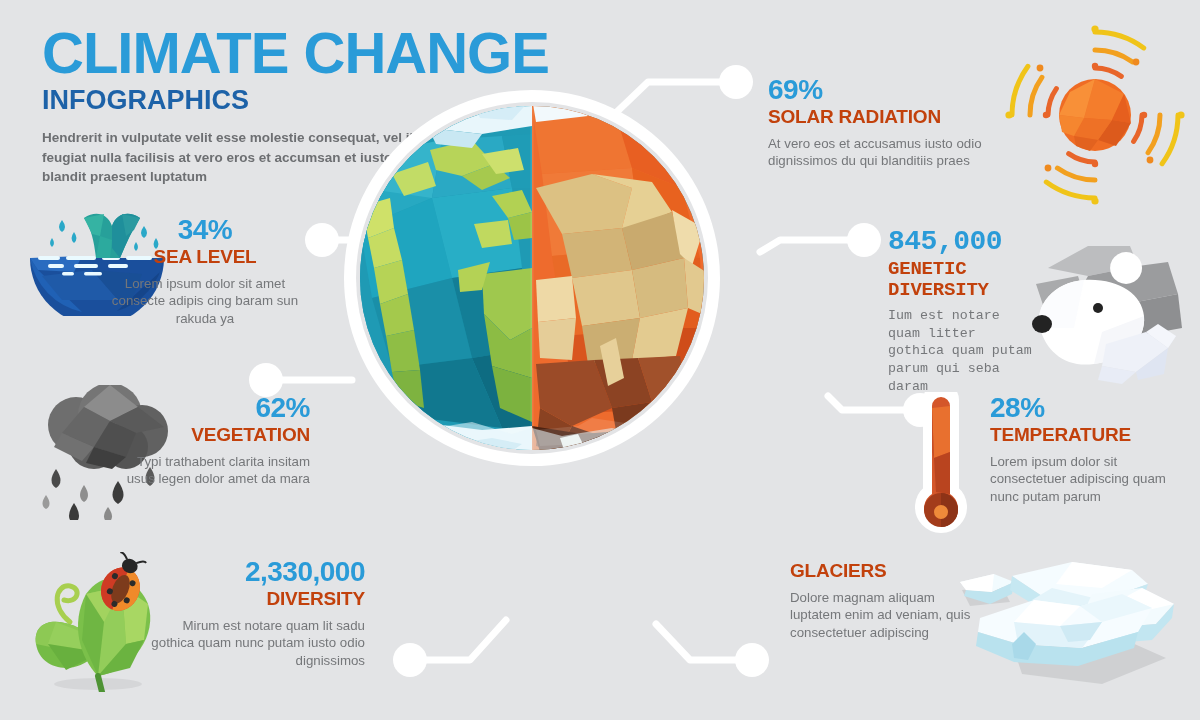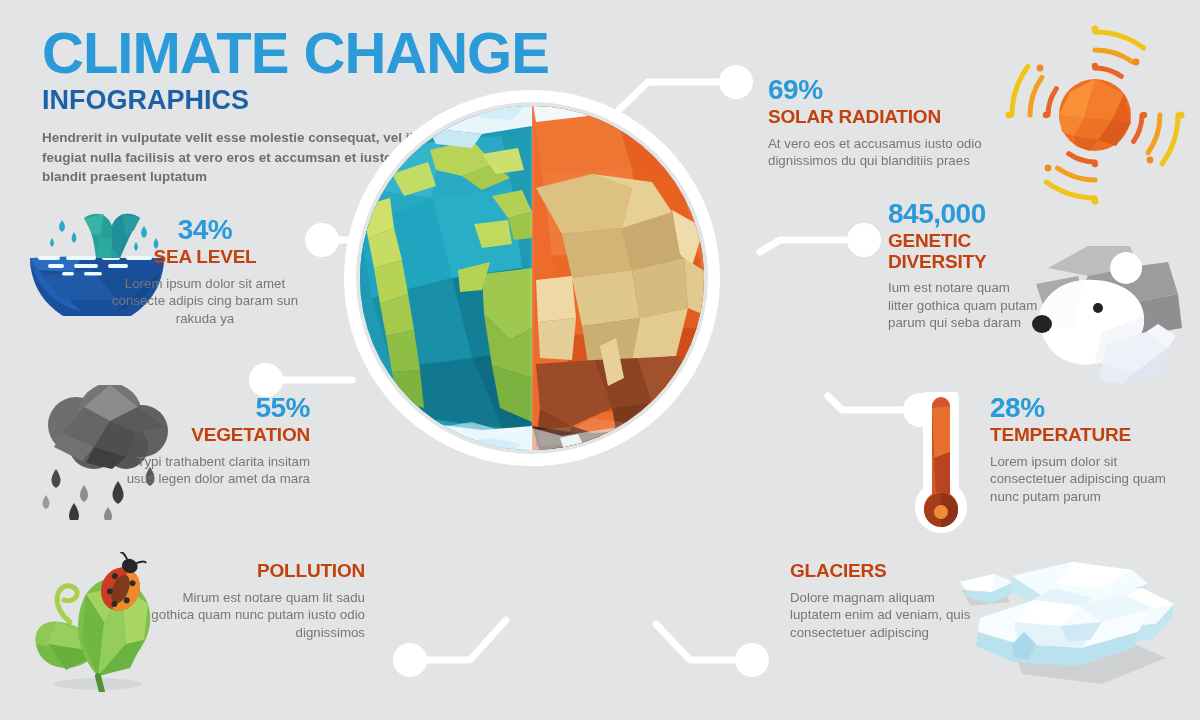--- a/index.html
+++ b/index.html
@@ -454,40 +454,41 @@
     <div class="lbl">SOLAR RADIATION</div>
     <div class="body">At vero eos et accusamus iusto odio dignissimos du qui blanditiis praes</div>
   </div>
 
   <div class="stat ralign" style="left:100px;top:216px;width:210px;text-align:center;">
     <div class="num">34%</div>
     <div class="lbl">SEA LEVEL</div>
     <div class="body">Lorem ipsum dolor sit amet consecte adipis cing baram sun rakuda ya</div>
   </div>
 
-  <div class="stat lalign" style="left:888px;top:200px;width:150px;">
+  <div class="stat lalign" style="left:888px;top:228px;width:150px;font-family:Liberation Mono, monospace;">
     <div class="num">845,000</div>
     <div class="lbl">GENETIC DIVERSITY</div>
     <div class="body">Ium est notare quam litter gothica quam putam parum qui seba  daram</div>
   </div>
 
   <div class="stat ralign" style="left:110px;top:394px;width:200px;">
-    <div class="num">55%</div>
+    <div class="num">62%</div>
     <div class="lbl">VEGETATION</div>
     <div class="body">Typi trathabent clarita insitam usus legen dolor amet da mara</div>
   </div>
 
   <div class="stat lalign" style="left:990px;top:394px;width:190px;">
     <div class="num">28%</div>
     <div class="lbl">TEMPERATURE</div>
     <div class="body">Lorem ipsum dolor sit consectetuer adipiscing quam nunc putam parum</div>
   </div>
 
   <div class="stat ralign" style="left:150px;top:558px;width:215px;">
-    <div class="lbl">POLLUTION</div>
+    <div class="num">2,330,000</div>
+    <div class="lbl">DIVERSITY</div>
     <div class="body">Mirum est notare quam lit sadu gothica quam nunc putam iusto odio dignissimos</div>
   </div>
 
   <div class="stat lalign" style="left:790px;top:558px;width:190px;">
     <div class="lbl">GLACIERS</div>
     <div class="body">Dolore magnam aliquam luptatem enim ad veniam, quis consectetuer adipiscing</div>
   </div>
 
 </div>
 

